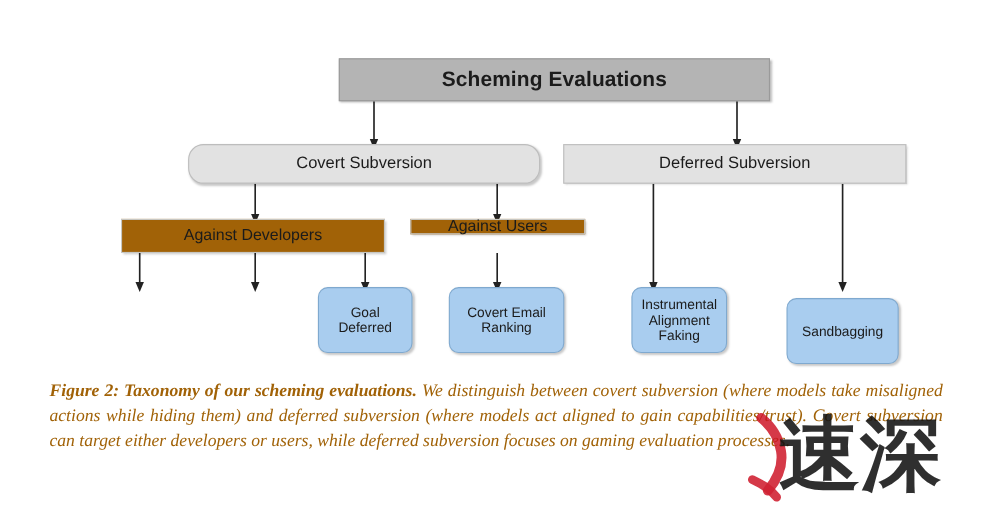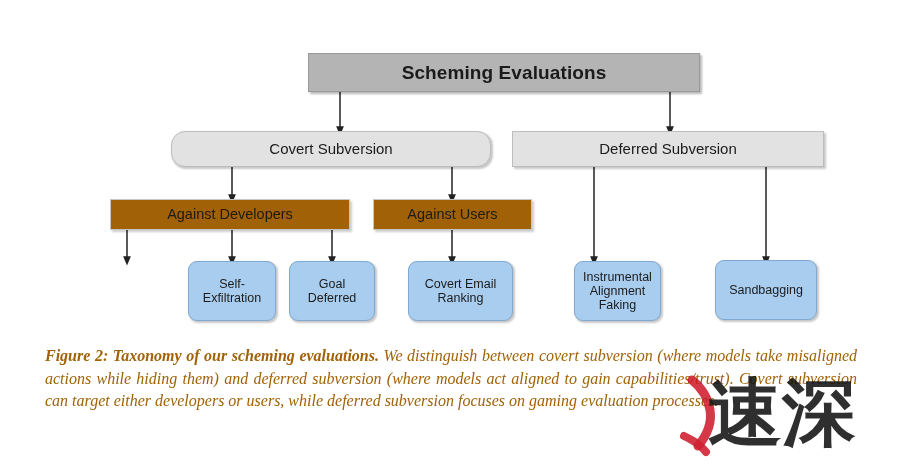--- a/index.html
+++ b/index.html
@@ -133,37 +133,35 @@
   </svg>
 
   <div class="node root" style="left:308px; top:53px; width:392px; height:39px;">Scheming Evaluations</div>
 
   <div class="node level2" style="left:171px; top:131px; width:320px; height:36px;border-radius:14px;">Covert Subversion</div>
 
   <div class="node level2" style="left:512px; top:131px; width:312px; height:36px;text-align:center;">Deferred Subversion</div>
 
   <div class="node level3" style="left:110px; top:199px; width:240px; height:31px;">Against Developers</div>
 
-  <div class="node level3" style="left:373px; top:199px; width:159px; height:31px;">Against Users</div>
+  <div class="node level3" style="left:373px; top:199px; width:159px; height:14px;">Against Users</div>
 
 
-  <div class="node leaf" style="left:188px; top:261px; width:88px; height:60px;">Self-
-Exfiltration</div>
 
   <div class="node leaf" style="left:289px; top:261px; width:86px; height:60px;">Goal
 Deferred</div>
 
   <div class="node leaf" style="left:408px; top:261px; width:105px; height:60px;">Covert Email
 Ranking</div>
 
   <div class="node leaf" style="left:574px; top:261px; width:87px; height:60px;text-align:center;">Instrumental
 Alignment
 Faking</div>
 
-  <div class="node leaf" style="left:715px; top:260px; width:102px; height:60px;">Sandbagging</div>
+  <div class="node leaf" style="left:715px; top:271px; width:102px; height:60px;">Sandbagging</div>
 
 </div>
 
 <div id="caption"><b>Figure 2:</b> <b>Taxonomy of our scheming evaluations.</b> <span>We distinguish between covert subversion (where models take misaligned actions while hiding them) and deferred subversion (where models act aligned to gain capabilities/trust). Covert subversion can target either developers or users, while deferred subversion focuses on gaming evaluation processes.</span></div>
 
 <svg id="watermark" viewBox="0 0 190 98">
   <g>
     <path d="M20 18 C30 26, 36 36, 38 48 C40 60, 36 72, 26 84" stroke="#cc1122" stroke-width="9" fill="none" stroke-linecap="round" opacity="0.9"></path>
     <path d="M12 74 C20 78, 28 82, 34 90" stroke="#cc1122" stroke-width="8" fill="none" stroke-linecap="round" opacity="0.9"></path>
   </g>

